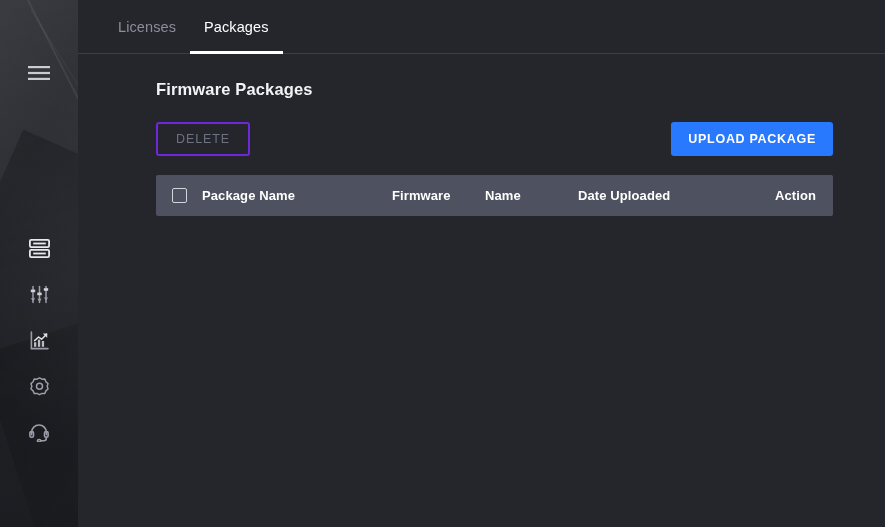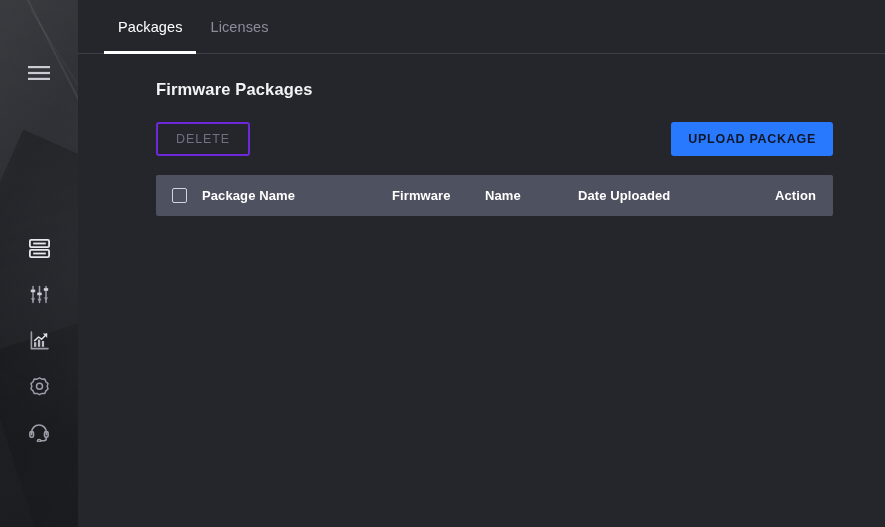--- a/index.html
+++ b/index.html
@@ -174,21 +174,21 @@
     font-family: "Liberation Sans", sans-serif;
     cursor: default;
   }
 
   .btn-upload {
     height: 34px;
     padding: 0 17px;
     background: #2979ff;
     border: none;
     border-radius: 3px;
-    color: #0f172a;
+    color: #ffffff;
     font-size: 12.5px;
     font-weight: bold;
     letter-spacing: .7px;
     font-family: "Liberation Sans", sans-serif;
     cursor: pointer;
     text-align: right;
   }
 
   
   .table { width: 100%; }
@@ -301,22 +301,22 @@
           <ellipse cx="10.1" cy="17.7" rx="1.7" ry="1.2" fill="none" stroke="#9b9ea8" stroke-width="1.5"></ellipse>
         </svg>
       </div>
 
     </div>
   </aside>
 
   <section class="main">
 
     <nav class="tabbar">
+      <button class="tab">Licenses</button>
       <button class="tab active">Packages</button>
-      <button class="tab">Licenses</button>
     </nav>
 
     <div class="content">
 
       <h1 class="page-title">Firmware Packages</h1>
 
       <div class="toolbar">
         <button class="btn-delete">DELETE</button>
         <button class="btn-upload">UPLOAD PACKAGE</button>
       </div>

